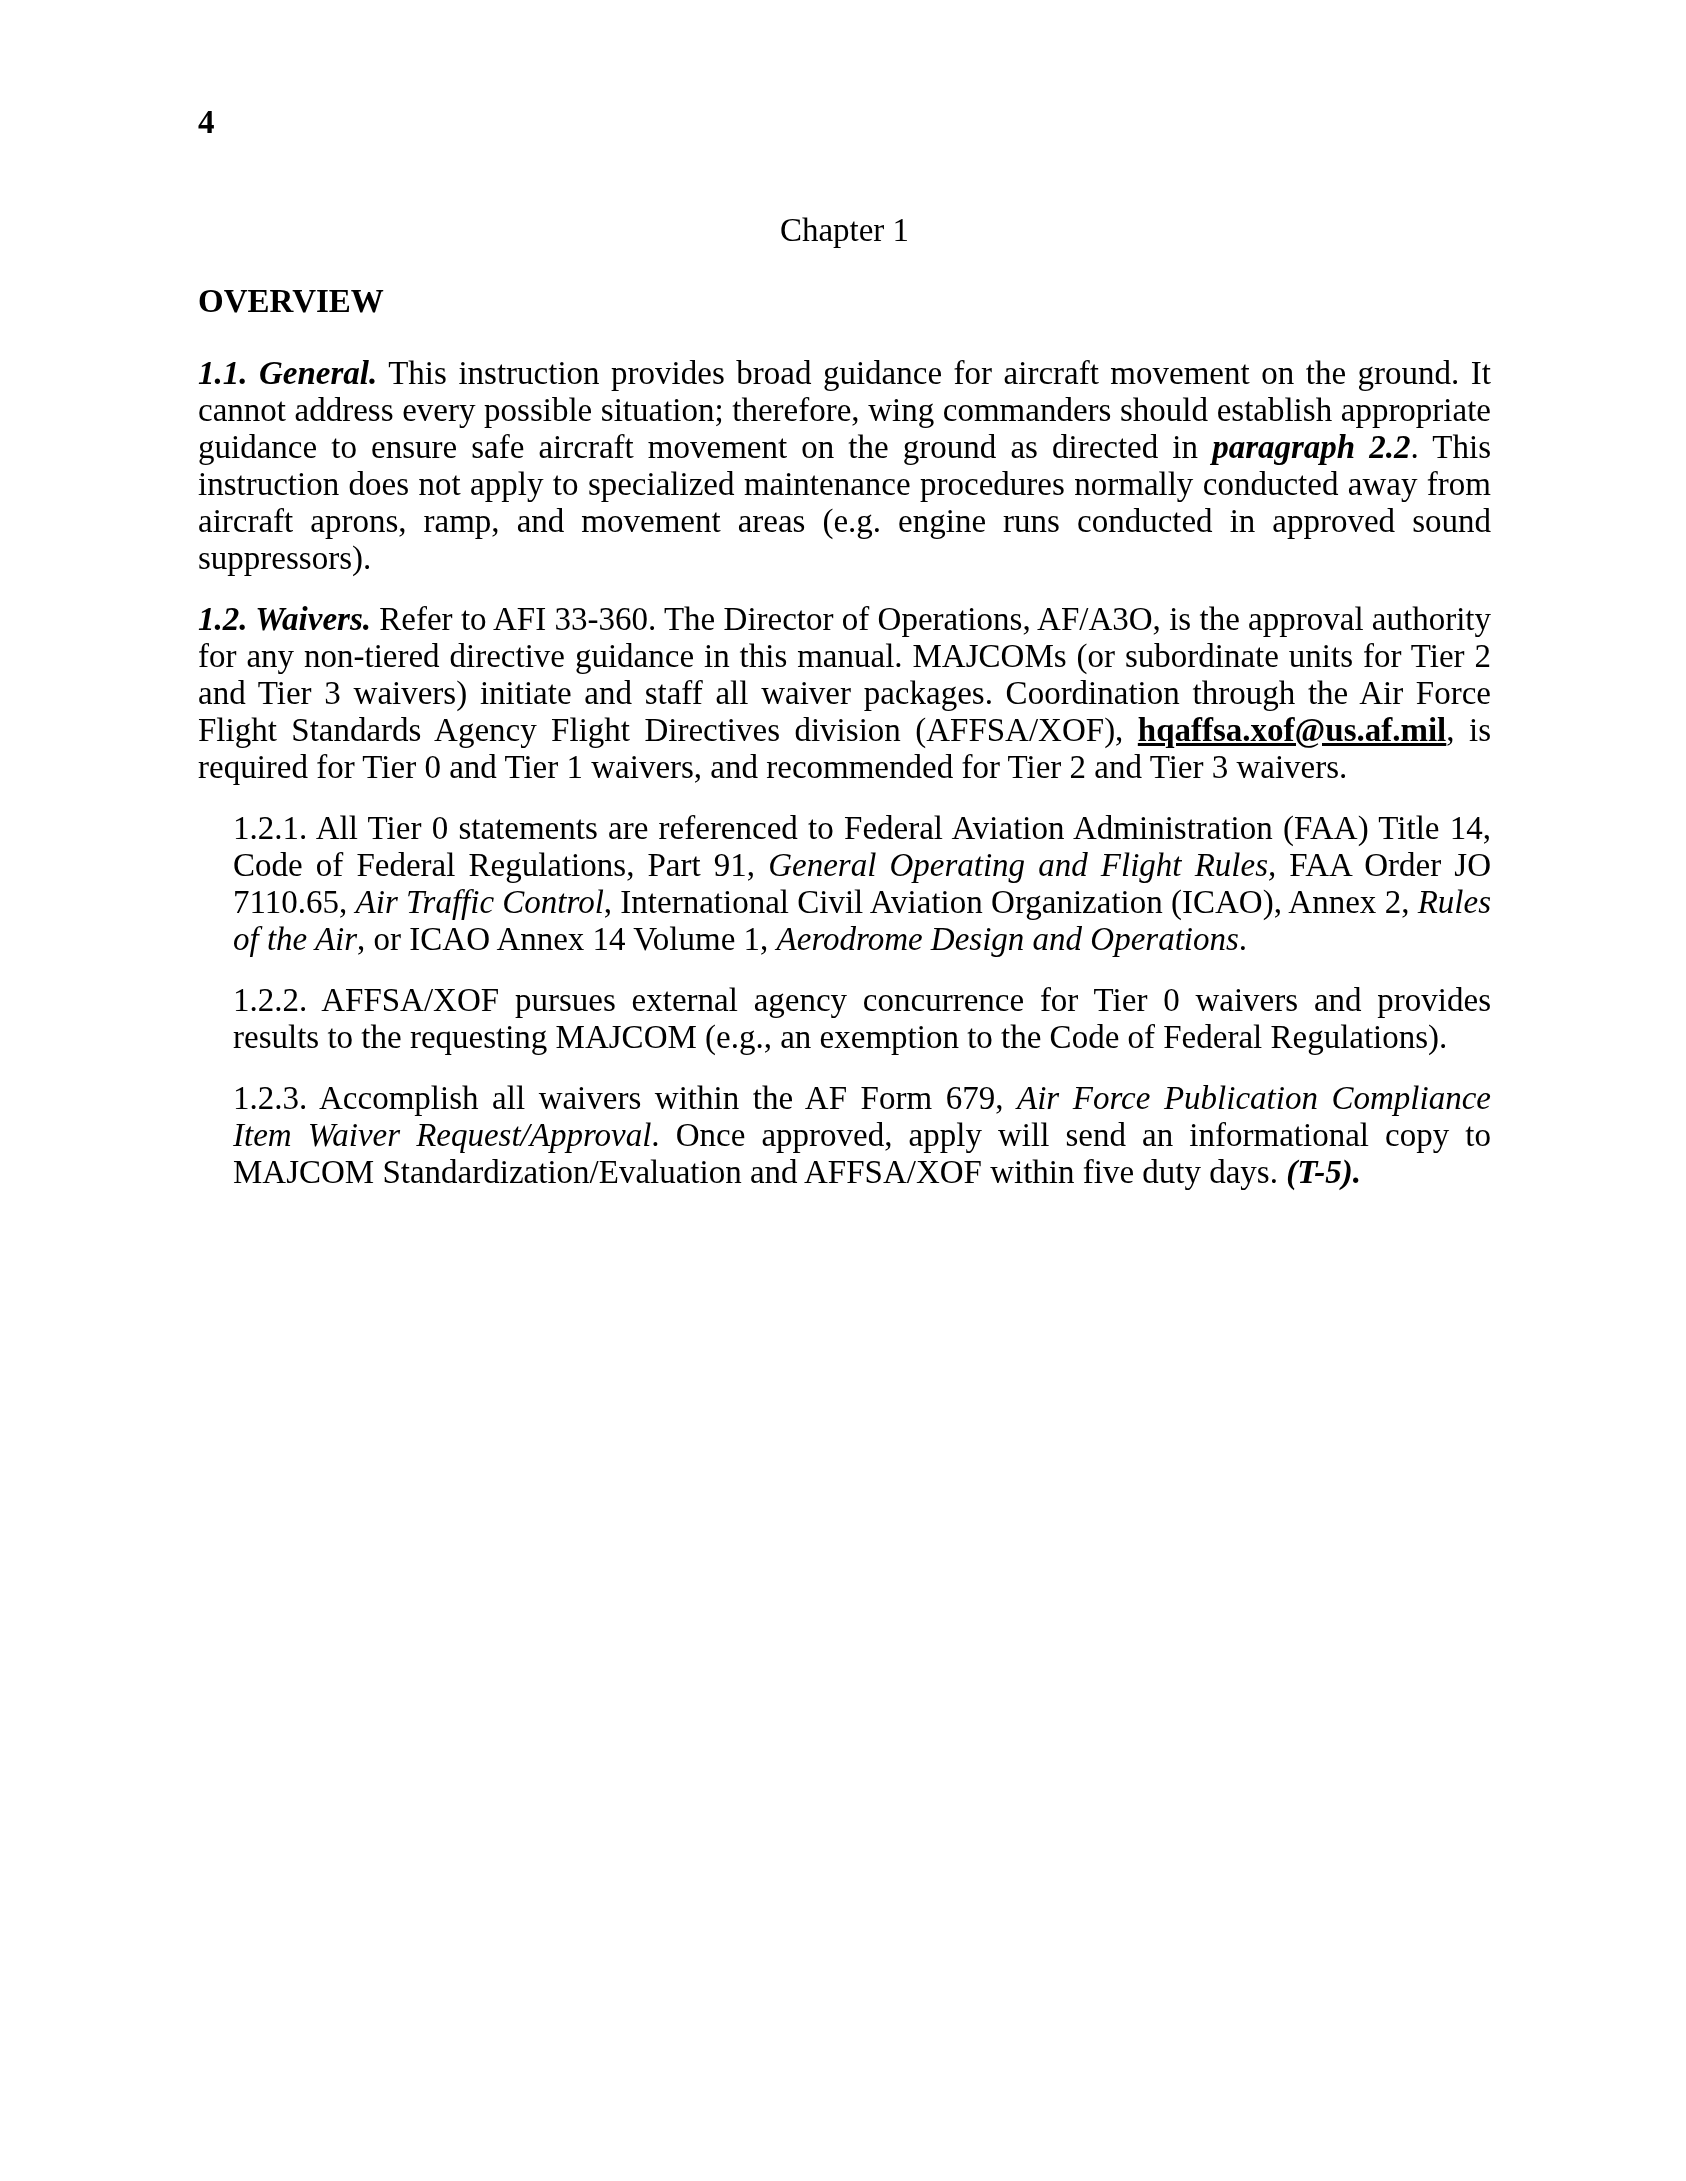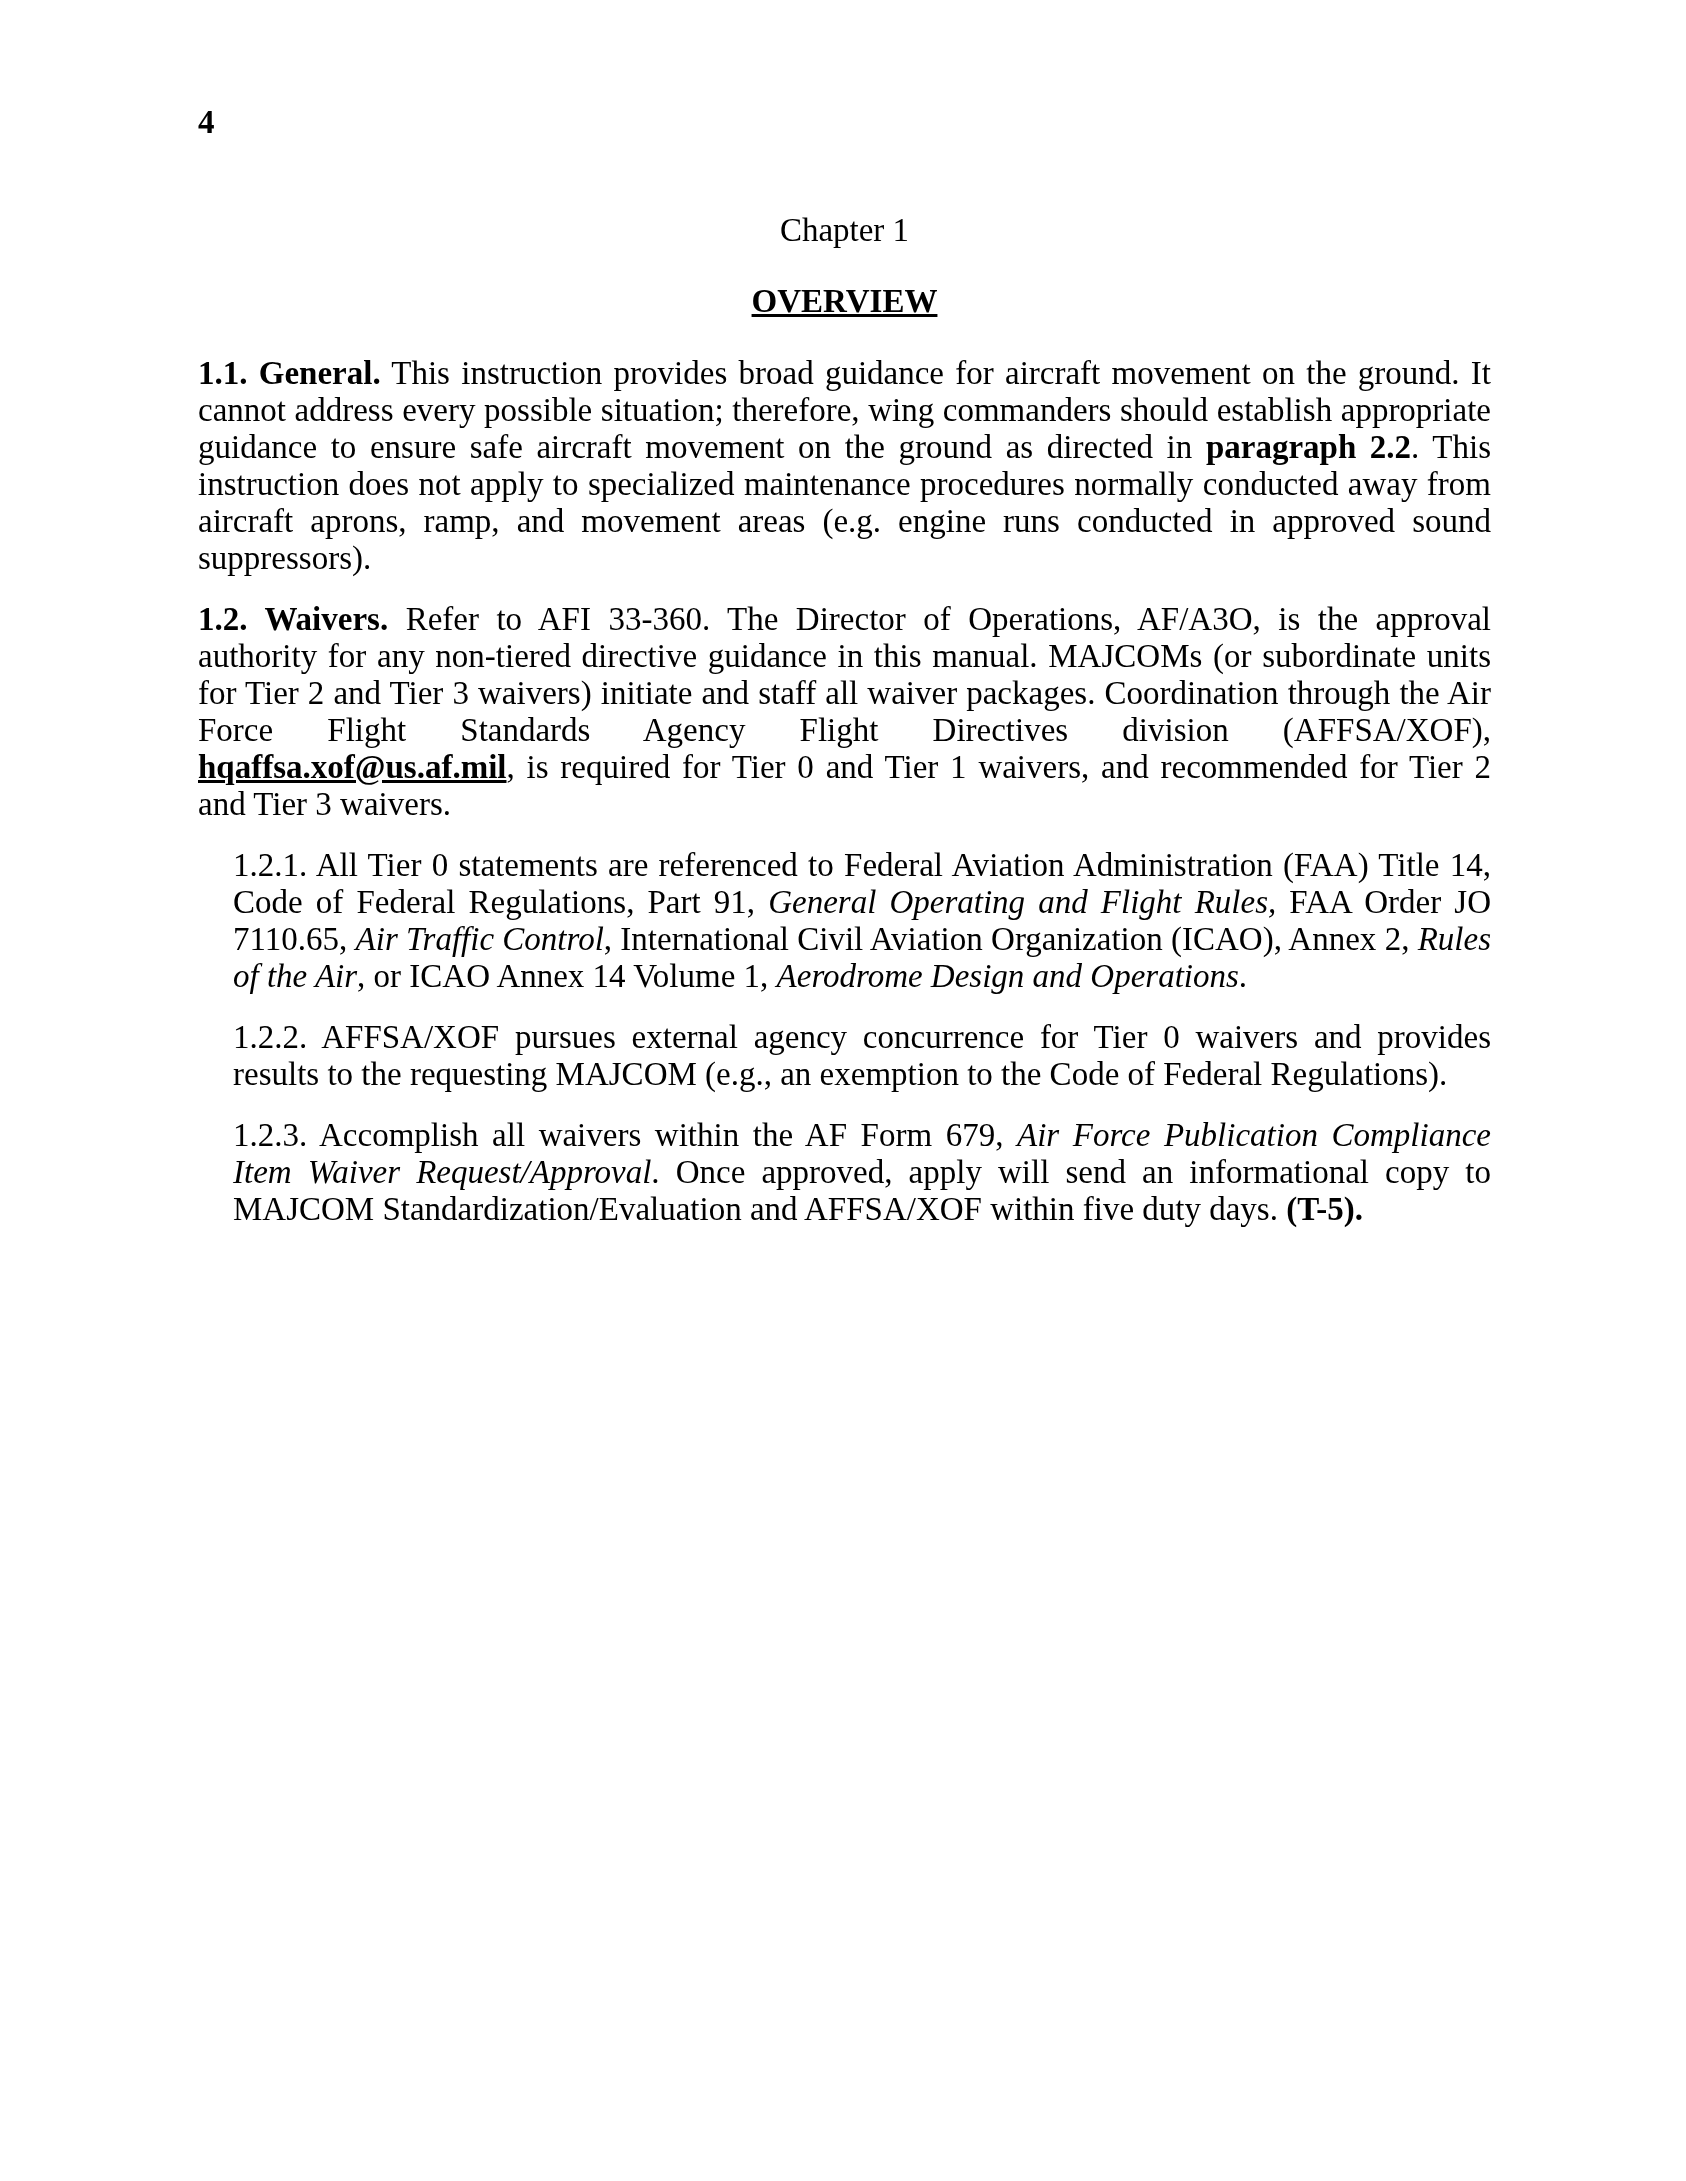--- a/index.html
+++ b/index.html
@@ -21,33 +21,31 @@
     align-items: baseline;
     font-weight: 700;
     margin: 0 0 71px 0;
   }
   .chapter-label {
     text-align: center;
     font-weight: 400;
     margin: 0 0 34px 0;
   }
   .chapter-title {
-    text-align: center;
     font-weight: 700;
     margin: 12px 0 35px 0;
-    text-decoration: underline;
   }
   p.para {
     margin: 0 0 24px 0;
     text-align: justify;
   }
   p.para.sub {
     margin-left: 35px;
   }
-  .b  { font-weight: 700; }
+  .b  { font-weight: 700; font-style: italic; }
   .i  { font-style: italic; }
   .bu { font-weight: 700; text-decoration: underline; color: #000000; margin-top: 24px; }
 </style>
 </head>
 <body>
 
 <div class="page">
   <div class="header">
     <span>4</span>
   </div>

